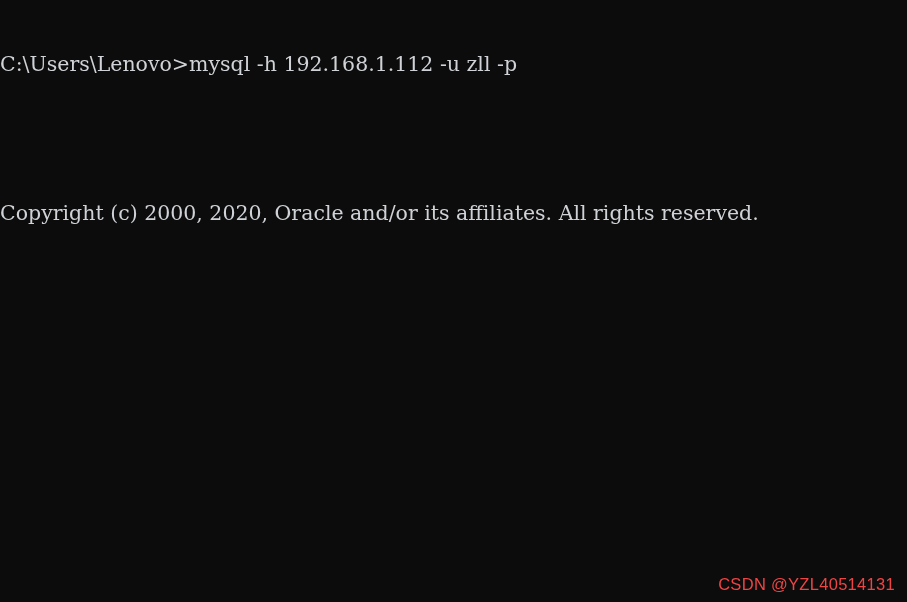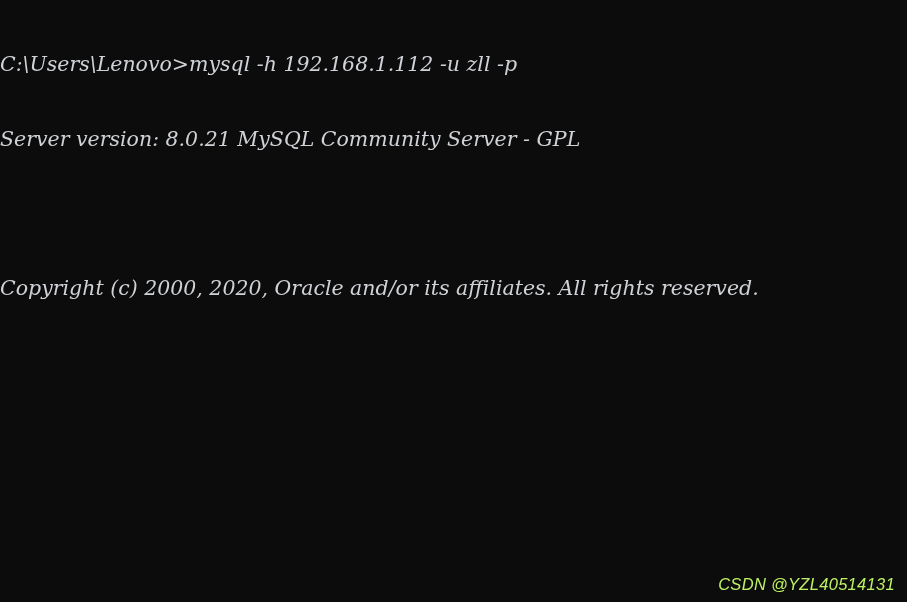--- a/index.html
+++ b/index.html
@@ -8,21 +8,20 @@
     padding: 0;
     background: #0c0c0c;
   }
   #terminal {
     position: relative;
     width: 907px;
     height: 602px;
     background: #0c0c0c;
     overflow: hidden;
     font-family: "DejaVu Serif", "Liberation Serif", serif;
-    font-style: italic;
   }
   .console-text {
     position: absolute;
     top: 0;
     left: 0;
     padding: 2px 0 0 0;
     margin: 0;
     font-family: "DejaVu Serif", "Liberation Serif", serif;
     font-size: 20.5px;
     line-height: 24.9px;
@@ -36,34 +35,33 @@
     display: block;
     height: 24.9px;
     white-space: pre;
   }
   #watermark {
     position: absolute;
     right: 12px;
     bottom: 8px;
     font-family: "Liberation Sans", "DejaVu Sans", sans-serif;
     font-size: 16.5px;
-    color: #bef264;
+    color: #ef4444;
     letter-spacing: 0.3px;
     white-space: pre;
     user-select: none;
   }
 </style>
 </head>
 <body>
 
 <div id="terminal">
 
   <div class="console-text">
     <span class="line">C:\Users\Lenovo&gt;mysql -h 192.168.1.112 -u zll -p</span>
-    <span class="line">Server version: 8.0.21 MySQL Community Server - GPL</span>
     <span class="line"></span>
     <span class="line">Copyright (c) 2000, 2020, Oracle and/or its affiliates. All rights reserved.</span>
     <span class="line"></span>
     
     
     
     
     
     
     

